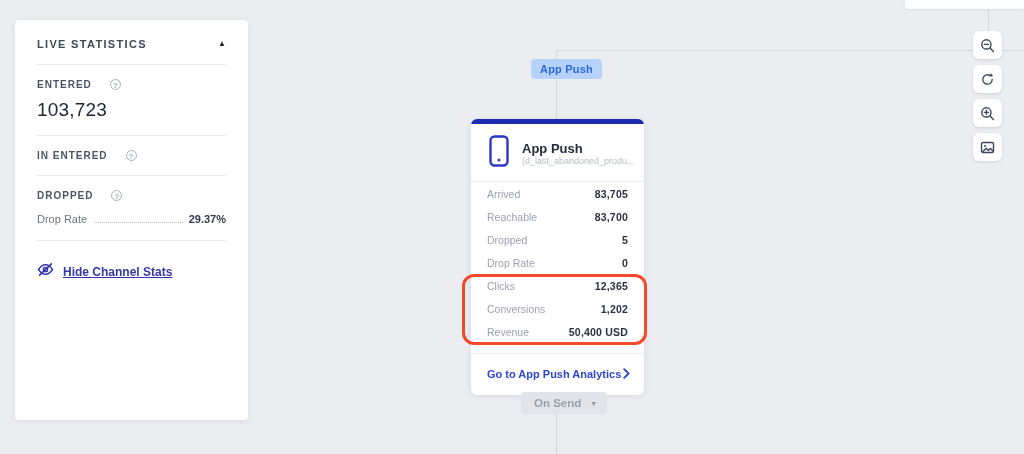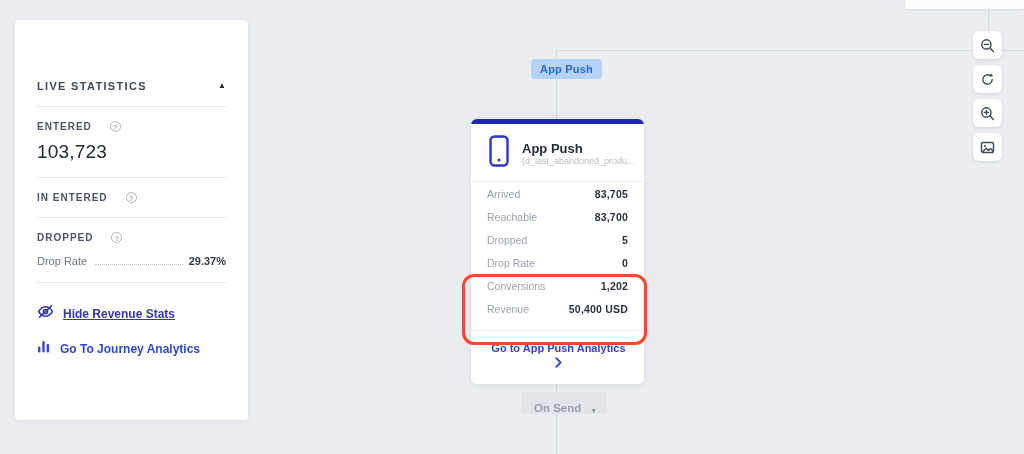--- a/index.html
+++ b/index.html
@@ -17,21 +17,21 @@
     position:absolute; left:905px; top:0; width:119px; height:9px;
     background:#fcfdfe; border-radius:0 0 3px 3px;
     box-shadow:0 1px 3px rgba(30,40,60,.08);
   }
   
   .panel{
     position:absolute; left:15px; top:20px; width:233px; height:400px;
     background:#fff; border-radius:4px; box-shadow:0 1px 6px rgba(30,40,60,.08);
     box-sizing:border-box; padding:18px 22px 0 22px;
   }
-  .panel-header{display:flex; justify-content:space-between; align-items:center;margin-top:42px;}
+  .panel-header{display:flex; justify-content:space-between; align-items:center;}
   .panel-title{font-size:11px; font-weight:700; letter-spacing:.12em; color:#3e4857;}
   .caret-up{font-size:8px; color:#20232b; cursor:pointer; line-height:1;}
   .divider{border:none; border-top:1px solid #e8e9ed; margin:0;}
   .panel .divider{margin:14px 0 0 0;}
   .metric{padding-top:14px;}
   .metric-label-row{display:flex; align-items:center; gap:18px;}
   .metric-label{font-size:10px; font-weight:700; letter-spacing:.1em; color:#4c5565;}
   .help-icon{
     width:11px; height:11px; border-radius:50%; border:1px solid #aab0ba;
     color:#aab0ba; font-size:8px; line-height:11px; text-align:center;
@@ -64,33 +64,33 @@
   .node-sub{font-size:9px; color:#b7bcc6; margin-top:0; white-space:nowrap;}
   .node-stats{padding:6px 0 4px 0;}
   .stat-row{
     display:flex; justify-content:space-between; align-items:flex-start;
     padding:0 16px; height:23px; font-size:10.5px;
   }
   .stat-label{color:#9ba2ae;}
   .stat-value{color:#2a3140; font-weight:600; letter-spacing:.2px;}
   .node-footer{
     border-top:1px solid #eceef1; display:flex; justify-content:space-between;
-    align-items:center; padding:11px 14px 12px 16px; cursor:pointer;flex-direction:column;
+    align-items:center; padding:11px 14px 12px 16px; cursor:pointer;
   }
   .footer-link{font-size:11px; font-weight:700; color:#2e46d2;}
   
   .annotation{
     position:absolute; left:462px; top:274px; width:185px; height:71px;
     border:3px solid #f34a2c; border-radius:12px; pointer-events:none;
     box-sizing:border-box;
   }
   
   .trigger{
     position:absolute; left:521px; top:392px; height:22px;
-    background:#e2e4e9; border-radius:4px; display:flex; align-items:flex-end;
+    background:#e2e4e9; border-radius:4px; display:flex; align-items:center;
     gap:9px; padding:0 10px 0 13px; cursor:pointer;
   }
   .trigger-label{font-size:11.5px; font-weight:600; color:#99a0ab;}
   .trigger-caret{font-size:7px; color:#8b919c; line-height:1;}
   
   .toolbar{position:absolute; left:973px; top:31px; display:flex; flex-direction:column; gap:6px;}
   .tool-btn{
     width:29px; height:28px; background:#fff; border-radius:6px;
     box-shadow:0 1px 3px rgba(30,40,60,.14); display:flex; align-items:center;
     justify-content:center; cursor:pointer; border:none; padding:0;
@@ -150,31 +150,21 @@
 
     <div class="panel-links">
       <div class="panel-link">
         <span>
           <svg width="17" height="15" viewBox="0 0 17 15">
             <path d="M1.6 7.5 C3.6 4.2 6 2.7 8.5 2.7 S13.4 4.2 15.4 7.5 C13.4 10.8 11 12.3 8.5 12.3 S3.6 10.8 1.6 7.5 Z" stroke="#3538ab" stroke-width="1.5" fill="none"></path>
             <circle cx="8.5" cy="7.5" r="2.1" stroke="#3538ab" stroke-width="1.5" fill="none"></circle>
             <line x1="2.6" y1="13.2" x2="14.4" y2="1.8" stroke="#3538ab" stroke-width="1.6" stroke-linecap="round"></line>
           </svg>
         </span>
-        <span class="link-indigo">Hide Revenue Stats</span>
-      </div>
-      <div class="panel-link">
-        <span>
-          <svg width="14" height="14" viewBox="0 0 14 14">
-            <rect x="1" y="6.5" width="2.4" height="6" rx="1.1" fill="#2f49d1"></rect>
-            <rect x="5.3" y="1" width="2.4" height="11.5" rx="1.1" fill="#2f49d1"></rect>
-            <rect x="9.6" y="4" width="2.4" height="8.5" rx="1.1" fill="#2f49d1"></rect>
-          </svg>
-        </span>
-        <span class="link-blue">Go To Journey Analytics</span>
+        <span class="link-indigo">Hide Channel Stats</span>
       </div>
     </div>
   </div>
 
   <div class="badge">App Push</div>
 
   <div class="node-card">
     <div class="node-topbar"></div>
     <div class="node-header">
       <span>
@@ -197,20 +187,24 @@
         <span class="stat-label">Reachable</span>
         <span class="stat-value">83,700</span>
       </div>
       <div class="stat-row">
         <span class="stat-label">Dropped</span>
         <span class="stat-value">5</span>
       </div>
       <div class="stat-row">
         <span class="stat-label">Drop Rate</span>
         <span class="stat-value">0</span>
+      </div>
+      <div class="stat-row">
+        <span class="stat-label">Clicks</span>
+        <span class="stat-value">12,365</span>
       </div>
       <div class="stat-row">
         <span class="stat-label">Conversions</span>
         <span class="stat-value">1,202</span>
       </div>
       <div class="stat-row">
         <span class="stat-label">Revenue</span>
         <span class="stat-value">50,400 USD</span>
       </div>
     </div>

